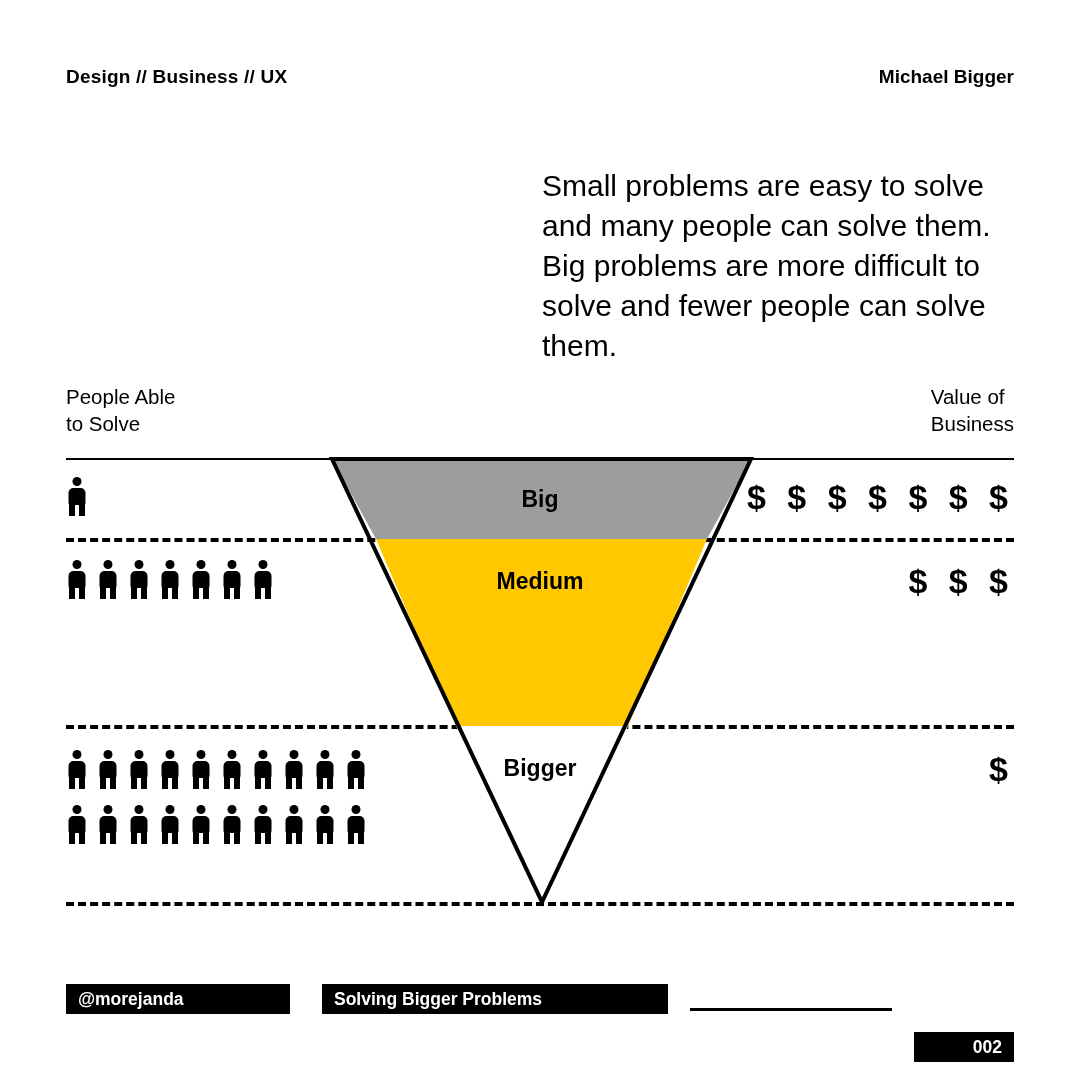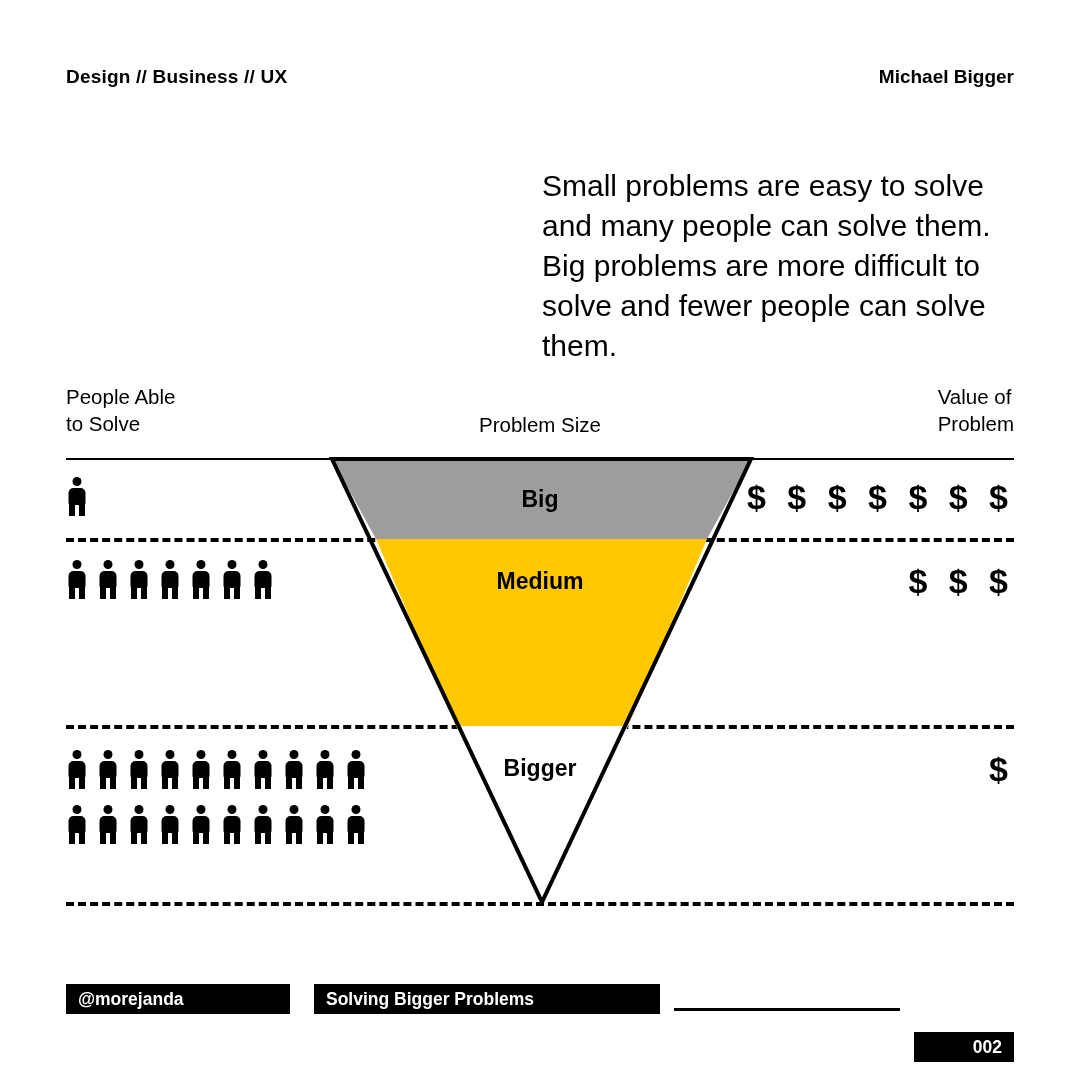--- a/index.html
+++ b/index.html
@@ -180,21 +180,21 @@
 
   
   .footer {
     position: absolute;
     left: 66px;
     right: 66px;
     top: 984px;
     height: 30px;
     display: flex;
     align-items: stretch;
-    gap: 6px;
+    gap: 14px;
   }
   .tag {
     background: #000;
     color: #fff;
     font-size: 17.5px;
     font-weight: bold;
     display: flex;
     align-items: center;
     padding: 0 12px;
     height: 30px;
@@ -233,25 +233,24 @@
 
 <div class="intro">Small problems are easy to solve and many people can solve them. Big problems are more difficult to solve and fewer people can solve them.</div>
 
 <div class="chart">
 
   <div class="col-head left">
     <div>People Able</div>
     <div>to Solve</div>
   </div>
 
-  <div class="col-head mid">Problem Size</div>
 
   <div class="col-head right">
     <div>Value of</div>
-    <div>Problem</div>
+    <div>Business</div>
   </div>
 
   <div class="hr-solid r0"></div>
   <div class="hr-dashed r1"></div>
   <div class="hr-dashed r2"></div>
   <div class="hr-dashed r3"></div>
 
   <svg class="funnel" width="1080" height="1080" viewBox="0 0 1080 1080">
 
     <polygon points="332,459 751,459 707,539 376,539" fill="#9d9d9d" stroke="none"></polygon>

